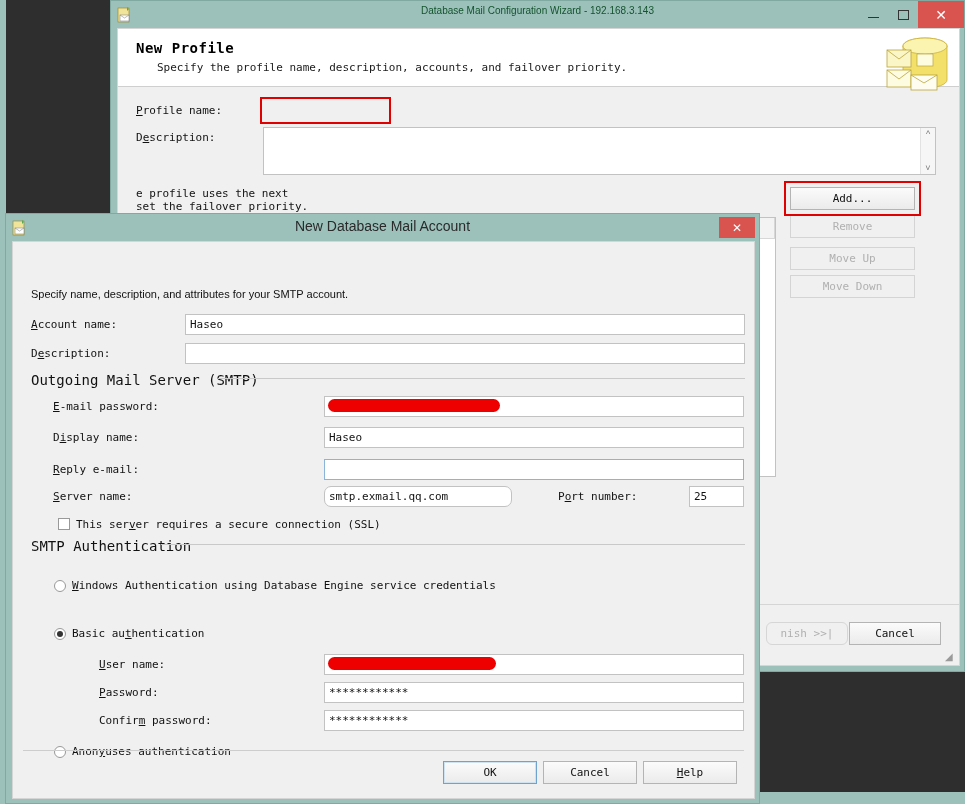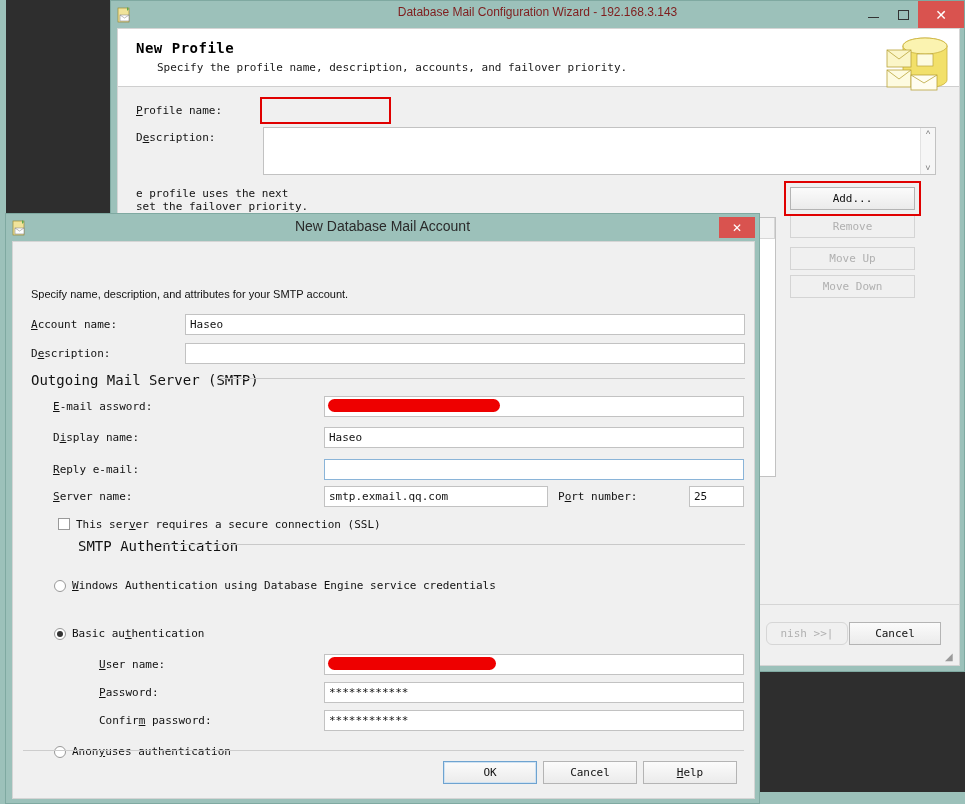--- a/index.html
+++ b/index.html
@@ -42,21 +42,21 @@
     background: #9cc1ba;
     display: flex; align-items: center;
   }
   .wiz-title-icon {
     width: 18px; height: 18px; margin-left: 5px;
     position: relative; flex: none;
   }
   .wiz-title-text {
     position: absolute; left: 0; right: 0; top: 4px;
     text-align: center;
-    font-size: 12px; color: #7f1d1d;
+    font-size: 10px; color: #14532d;
     font-family: "Liberation Sans", sans-serif;
     pointer-events: none;
   }
   .win-btns {
     position: absolute; right: 0; top: 0; height: 27px;
     display: flex; align-items: stretch;
   }
   .win-btn {
     width: 30px; display: flex; align-items: center; justify-content: center;
     font-size: 12px; color: #333;
@@ -405,51 +405,51 @@
 
     <div class="row-label" style="left:18px; top:105px;">
       <span>D</span><span class="u">e</span><span>scription:</span>
     </div>
     <input class="tb" style="left: 172px; top: 101px; width: 560px; height: 21px;" value="">
 
     <div class="group" style="left:18px; top:130px;">Outgoing Mail Server (SMTP)</div>
     <div class="group-line" style="left:205px; top:136px; width:527px;"></div>
 
     <div class="row-label" style="left:40px; top:158px;">
-      <span class="u">E</span><span>-mail assword:</span>
+      <span class="u">E</span><span>-mail password:</span>
     </div>
     <input class="tb" style="left: 311px; top: 154px; width: 420px; height: 21px;">
     <div class="redact" style="left:315px; top:157px; width:172px; height:13px;"></div>
 
     <div class="row-label" style="left:40px; top:189px;">
       <span>D</span><span class="u">i</span><span>splay name:</span>
     </div>
     <input class="tb" style="left: 311px; top: 185px; width: 420px; height: 21px;" value="Haseo">
 
     <div class="row-label" style="left:40px; top:221px;">
       <span class="u">R</span><span>eply e-mail:</span>
     </div>
     <input class="tb focus" style="left: 311px; top: 217px; width: 420px; height: 21px;" value="">
 
     <div class="row-label" style="left:40px; top:248px;">
       <span class="u">S</span><span>erver name:</span>
     </div>
-    <input class="tb" style="left: 311px; top: 244px; width: 224px; height: 21px;" value="smtp.exmail.qq.com">
+    <input class="tb" style="left: 311px; top: 244px; width: 188px; height: 21px; border-radius: 7px;" value="smtp.exmail.qq.com">
 
     <div class="row-label" style="left:545px; top:248px;">
       <span>P</span><span class="u">o</span><span>rt number:</span>
     </div>
     <input class="tb" style="left: 676px; top: 244px; width: 55px; height: 21px;" value="25">
 
     <div class="checkbox" style="left:45px; top:276px;"></div>
     <div class="row-label" style="left:63px; top:276px;">
       <span>This ser</span><span class="u">v</span><span>er requires a secure connection (SSL)</span>
     </div>
 
-    <div class="group" style="left:18px; top:296px;margin-left:47px;">SMTP Authentication</div>
+    <div class="group" style="left:18px; top:296px;">SMTP Authentication</div>
     <div class="group-line" style="left:148px; top:302px; width:584px;"></div>
 
     <div class="radio" style="left:41px; top:338px;"></div>
     <div class="row-label" style="left:59px; top:337px;">
       <span class="u">W</span><span>indows Authentication using Database Engine service credentials</span>
     </div>
 
     <div class="radio checked" style="left:41px; top:386px;"></div>
     <div class="row-label" style="left:59px; top:385px;">
       <span>Basic au</span><span class="u">t</span><span>hentication</span>

